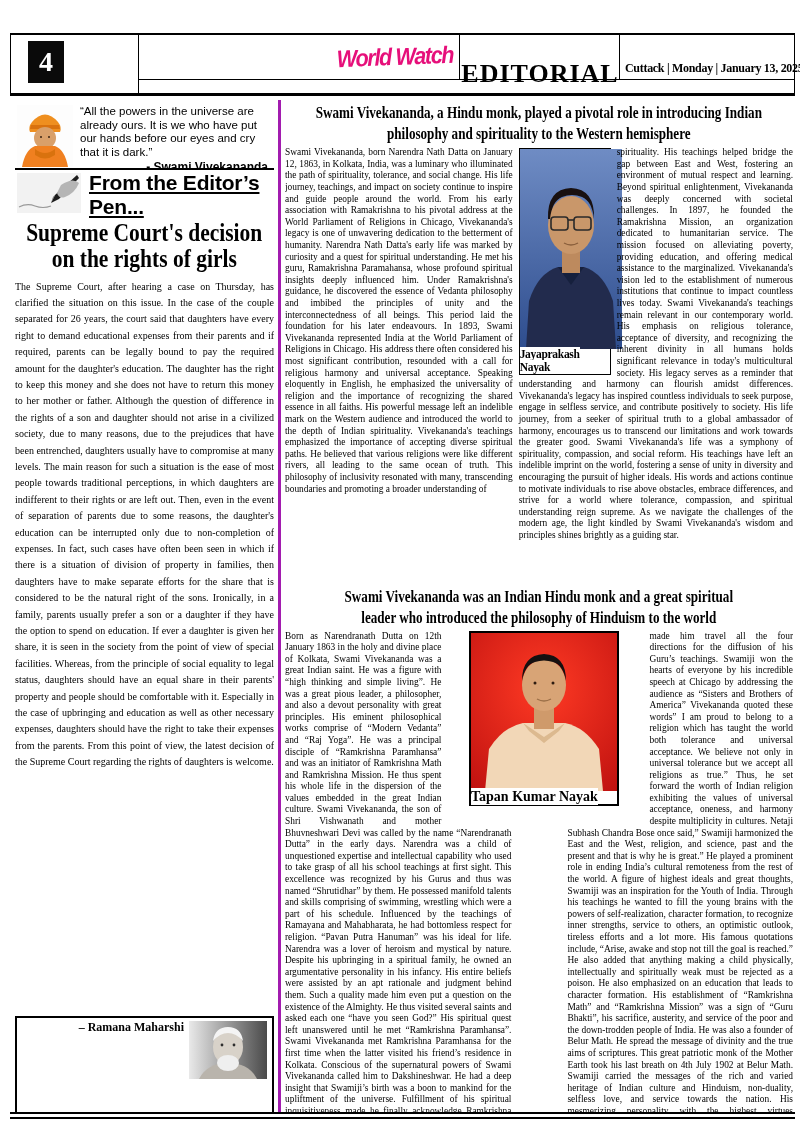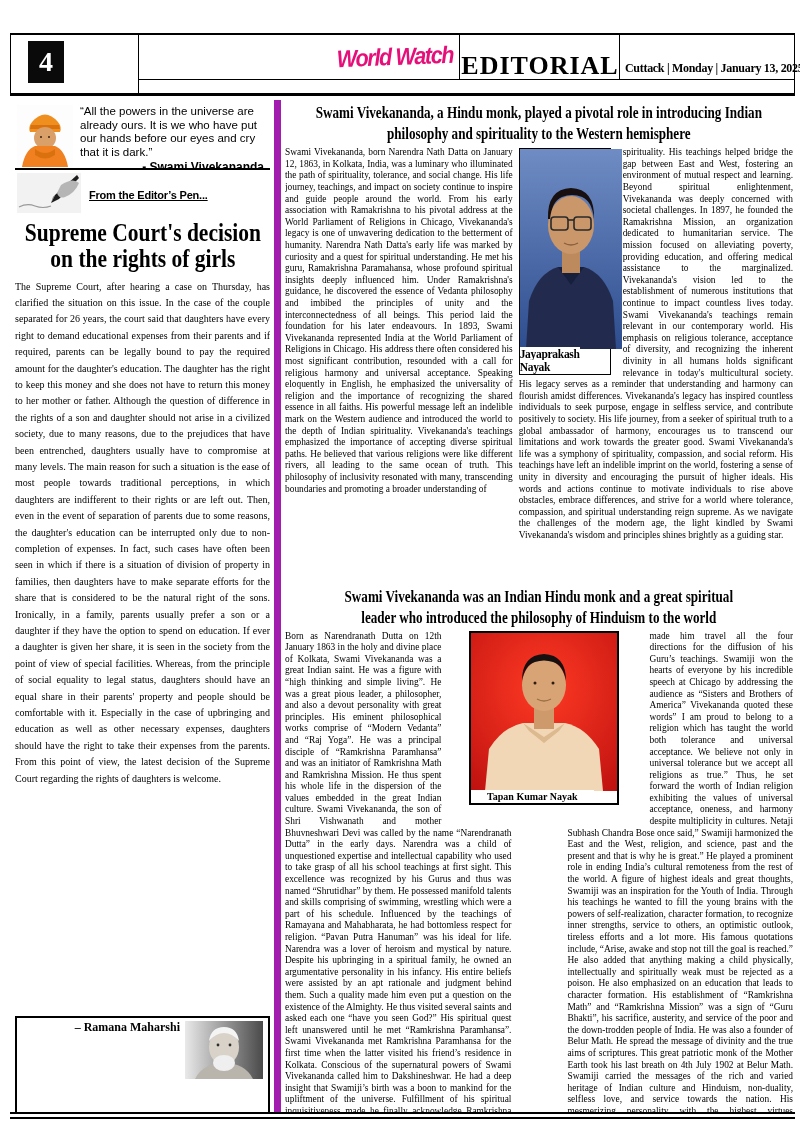--- a/index.html
+++ b/index.html
@@ -15,48 +15,48 @@
   .vl-a { left:127px; height:100%; }
   .vl-b { left:448px; height:44px; }
   .vl-c { left:608px; height:44px; }
   .hline-row1 { position:absolute; left:128px; right:0; top:44px; height:1px; background:#000; }
   .pageno { position:absolute; left:17px; top:6px; width:36px; height:42px; background:#0a0a0a;
     color:#fff; font-weight:bold; font-size:28px; display:flex; align-items:center; justify-content:center; }
   .logo { position:absolute; left:318px; width:132px; top:8px; text-align:center;
     font-family:"Liberation Sans", sans-serif; font-weight:bold; font-style:italic;
     font-size:24px; letter-spacing:-1.5px; color:#e60f7a; white-space:nowrap;
     transform:scaleX(0.9) rotate(-2deg); transform-origin:center; }
-  .section-title { position:absolute; left:450px; width:158px; top:16px; text-align:center;
+  .section-title { position:absolute; left:450px; width:158px; top:24px; text-align:center;
     font-weight:bold; font-size:26px; letter-spacing:1px; }
   .dateline { position:absolute; left:614px; top:26px; font-weight:bold; font-size:12px;
     letter-spacing:-0.3px; white-space:nowrap; }
   .follow-row { position:absolute; left:128px; right:0; top:45px; bottom:0;
     display:flex; align-items:center; justify-content:center; padding-right:120px; gap:5px; }
   .follow-label { font-family:"Liberation Sans", sans-serif; font-weight:bold; font-size:11px;
     letter-spacing:-0.5px; word-spacing:-2px; }
   .fb-icon { width:14px; height:14px; background:#3b5998; color:#fff; border-radius:2px;
     display:flex; align-items:flex-end; justify-content:center; font-weight:bold; font-size:12px;
     line-height:13px; font-family:"Liberation Serif", serif; }
   .follow-url { font-weight:bold; font-size:13.5px; }
 
   
   .columns { position:absolute; top:100px; left:10px; right:5px; height:1012px; display:flex; overflow:hidden; }
-  .leftcol { width:271px; border-right:7px solid #a21caf; padding:0 4px 0 5px; }
+  .leftcol { width:271px; border-right:3px solid #a21caf; padding:0 4px 0 5px; }
   .rightcol { flex:1; padding:2px 2px 0 4px; }
   .bottom-rule { position:absolute; left:10px; right:5px; top:1112px; height:7px;
     border-top:2px solid #000; border-bottom:2px solid #000; }
 
   
   .quote-sec { display:flex; gap:7px; padding:5px 0 4px 2px; border-bottom:2px solid #000;
     align-items:flex-start; height:70px; overflow:hidden; }
   .quote-text { font-family:"Liberation Sans", sans-serif; font-size:11.5px; line-height:1.18; }
   .quote-author { text-align:right; font-weight:bold; padding-right:6px; margin-top:1px;
     font-family:"Liberation Sans", sans-serif; font-size:12px; }
   .editor-row { display:flex; align-items:center; gap:8px; padding:4px 0 2px 2px; height:48px; }
-  .editor-heading { font-family:"Liberation Sans", sans-serif; font-weight:bold; font-size:11px;
+  .editor-heading { font-family:"Liberation Sans", sans-serif; font-weight:bold; font-size:21px;
     text-decoration:underline; letter-spacing:-0.2px; }
   .edit-headline { text-align:center; font-weight:bold; font-size:25px; line-height:1.05;
     white-space:pre-line; width:116%; margin-left:-8%; transform:scaleX(0.86); transform-origin:center;
     padding:2px 0 6px; }
   .edit-body { text-align:justify; font-size:10px; line-height:16.4px; height:734px; overflow:hidden; }
   .thought-box { border:2px solid #000; margin-top:3px; padding:1px 5px 2px; height:98px; overflow:hidden; }
   .thought-photo { float:right; width:78px; height:58px; margin:2px 0 2px 5px; }
   .thought-title { font-weight:bold; font-size:17px; letter-spacing:0.5px; }
   .thought-text { text-align:justify; font-size:10.6px; line-height:11px; }
   .thought-author { text-align:right; font-weight:bold; font-size:12px; margin-top:1px; }
@@ -65,32 +65,32 @@
   .art-head { text-align:center; font-weight:bold; font-size:17.5px; line-height:1.18;
     white-space:pre-line; width:133%; margin-left:-16.5%; transform:scaleX(0.75);
     transform-origin:center; }
   .art1-head { margin-bottom:4px; }
   .art2-head { margin-top:5px; margin-bottom:3px; }
   .art-body { text-align:justify; font-size:9.4px; line-height:11.6px; overflow:hidden; }
   .art1-body { display:flex; height:434px; }
   .a1c1 { width:46%; padding-right:6px; }
   .a1c2 { width:54%; }
   .photo-fig { border:1px solid #000; background:#fff; }
-  .fig1 { float:left; width:92px; margin:1px 12px 1px 0; }
+  .fig1 { float:left; width:92px; margin:1px 6px 1px 0; }
   .fig1 svg { display:block; }
   .fig-caption { text-align:center; font-weight:bold; background:#fff; }
   .cap1 { font-size:11.5px; letter-spacing:-0.3px; padding:1px 0; }
   .art2-body { position:relative; display:flex; height:484px; }
   .a2c1 { width:50%; padding-right:5px; }
   .a2c2 { width:50%; padding-left:6px;margin-left:45px; }
   .sp1 { float:right; width:70px; height:188px; }
   .sp2 { float:left; width:82px; height:188px; }
   .fig2 { position:absolute; left:184px; top:0; width:150px; border:2px solid #000; }
   .fig2 svg { display:block; }
-  .cap2 { font-size:10px; padding:1px 16px;margin-top:42px; }
+  .cap2 { font-size:14px; padding:1px 0;margin-top:42px; }
 </style>
 </head>
 <body>
 
 <div class="page">
 
   <div class="header">
     <div class="pageno">4</div>
     <div class="vline vl-a"></div>
     <div class="logo">World Watch</div>

